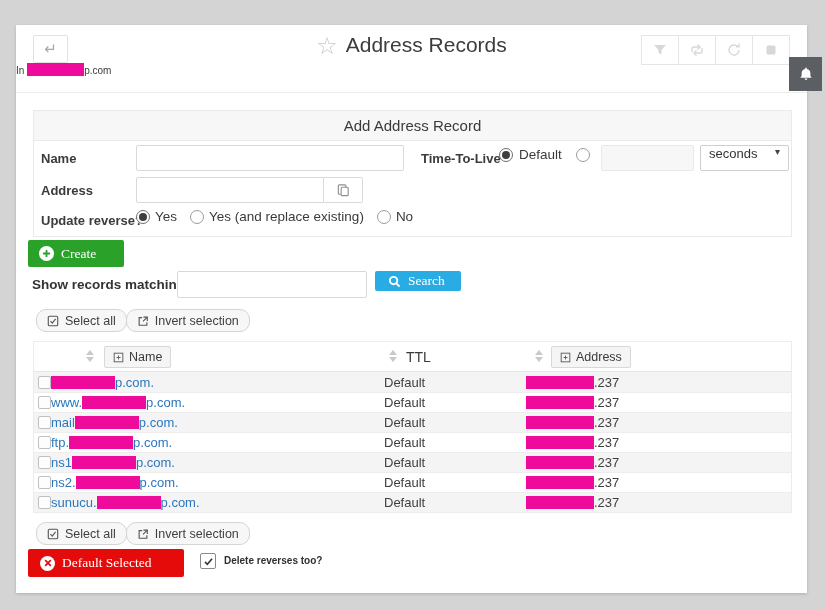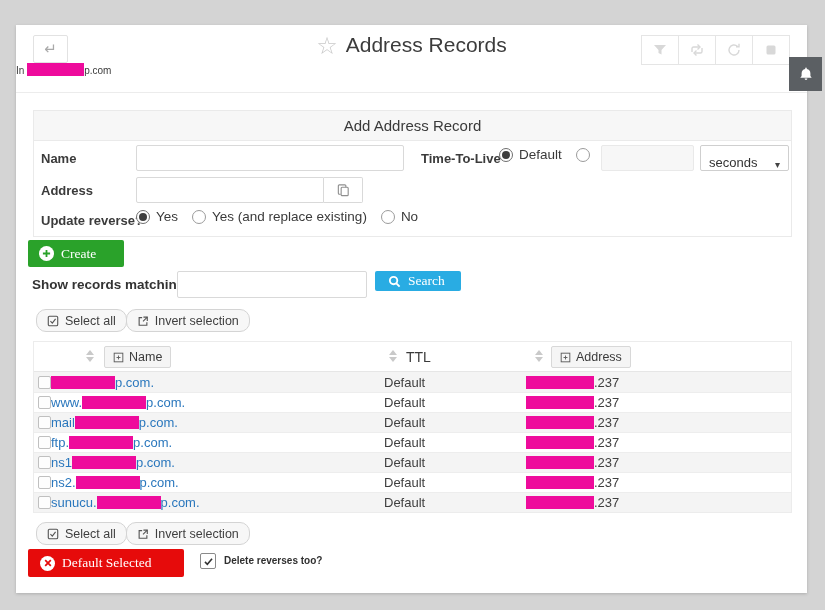--- a/index.html
+++ b/index.html
@@ -36,21 +36,21 @@
             font-size:13px; padding:0 6px; color:#333; font-family:"Liberation Sans",sans-serif; }
   .tinput.disabled { background:#f7f7f7; border-color:#e9e9e9; }
   .radio { width:14px; height:14px; border:1px solid #9b9b9b; border-radius:50%; background:#fff;
            display:inline-block; flex:0 0 auto; cursor:pointer; }
   .radio.checked { border-color:#6e6e6e; }
   .radio.checked::after { content:""; display:block; width:8px; height:8px; border-radius:50%; background:#3e3e3e; margin:2px; }
   .opt-label { font-size:13.5px; color:#3a3a3a; }
   .inline-row { position:absolute; display:flex; align-items:center; gap:6px; }
   .fake-select { position:absolute; left:666px; top:34px; width:89px; height:26px; border:1px solid #cfcfcf;
                  border-radius:2px; background:#fff; font-size:13px; color:#333; display:flex;
-                 align-items:flex-end; padding:0 8px; justify-content:space-between; cursor:pointer; }
+                 align-items:flex-start; padding:0 8px; justify-content:space-between; cursor:pointer; }
   .caret { font-size:10px; color:#444; }
   .copy-btn { position:absolute; left:290px; top:66px; width:39px; height:26px; border:1px solid #d9d9d9;
               border-left:none; border-radius:0 2px 2px 0; background:#fff; display:flex;
               align-items:center; justify-content:center; cursor:pointer; }
   .copy-btn svg { stroke:#8f8f8f; fill:none; stroke-width:1.2; }
 
   
   .btn { display:flex; align-items:center; gap:7px; border:none; border-radius:2px; color:#fff;
          font-size:13.5px; cursor:pointer; font-family:Liberation Serif, serif; }
   .create-btn { position:absolute; left:12px; top:215px; width:96px; height:27px; background:var(--green,#2aa22a); padding-left:11px; }
@@ -159,21 +159,21 @@
       <span class="flabel" style="left:7px;top:72px">Address</span>
       <input class="tinput" style="left: 102px; top: 66px; width: 188px; border-radius: 2px 0px 0px 2px;" value="">
       <div class="copy-btn">
         <svg width="15" height="15" viewBox="0 0 16 16">
           <rect x="5.5" y="4.5" width="7.5" height="9" rx="1"></rect>
           <path d="M10.5 4.5V3a1 1 0 0 0-1-1H3.5a1 1 0 0 0-1 1v8a1 1 0 0 0 1 1H5"></path>
           </svg>
       </div>
 
       <span class="flabel" style="left:7px;top:102px">Update reverse?</span>
-      <div class="inline-row" style="left:102px;top:98px;" id="update-options">
+      <div class="inline-row" style="left:102px;top:98px;gap:5px" id="update-options">
           <span class="radio checked"></span>
           <span class="opt-label" style="margin-right: 8px;">Yes</span>
           <span class="radio"></span>
           <span class="opt-label" style="margin-right: 8px;">Yes (and replace existing)</span>
           <span class="radio"></span>
           <span class="opt-label" style="margin-right: 8px;">No</span>
         </div>
     </div>
 
     <button class="btn create-btn">

